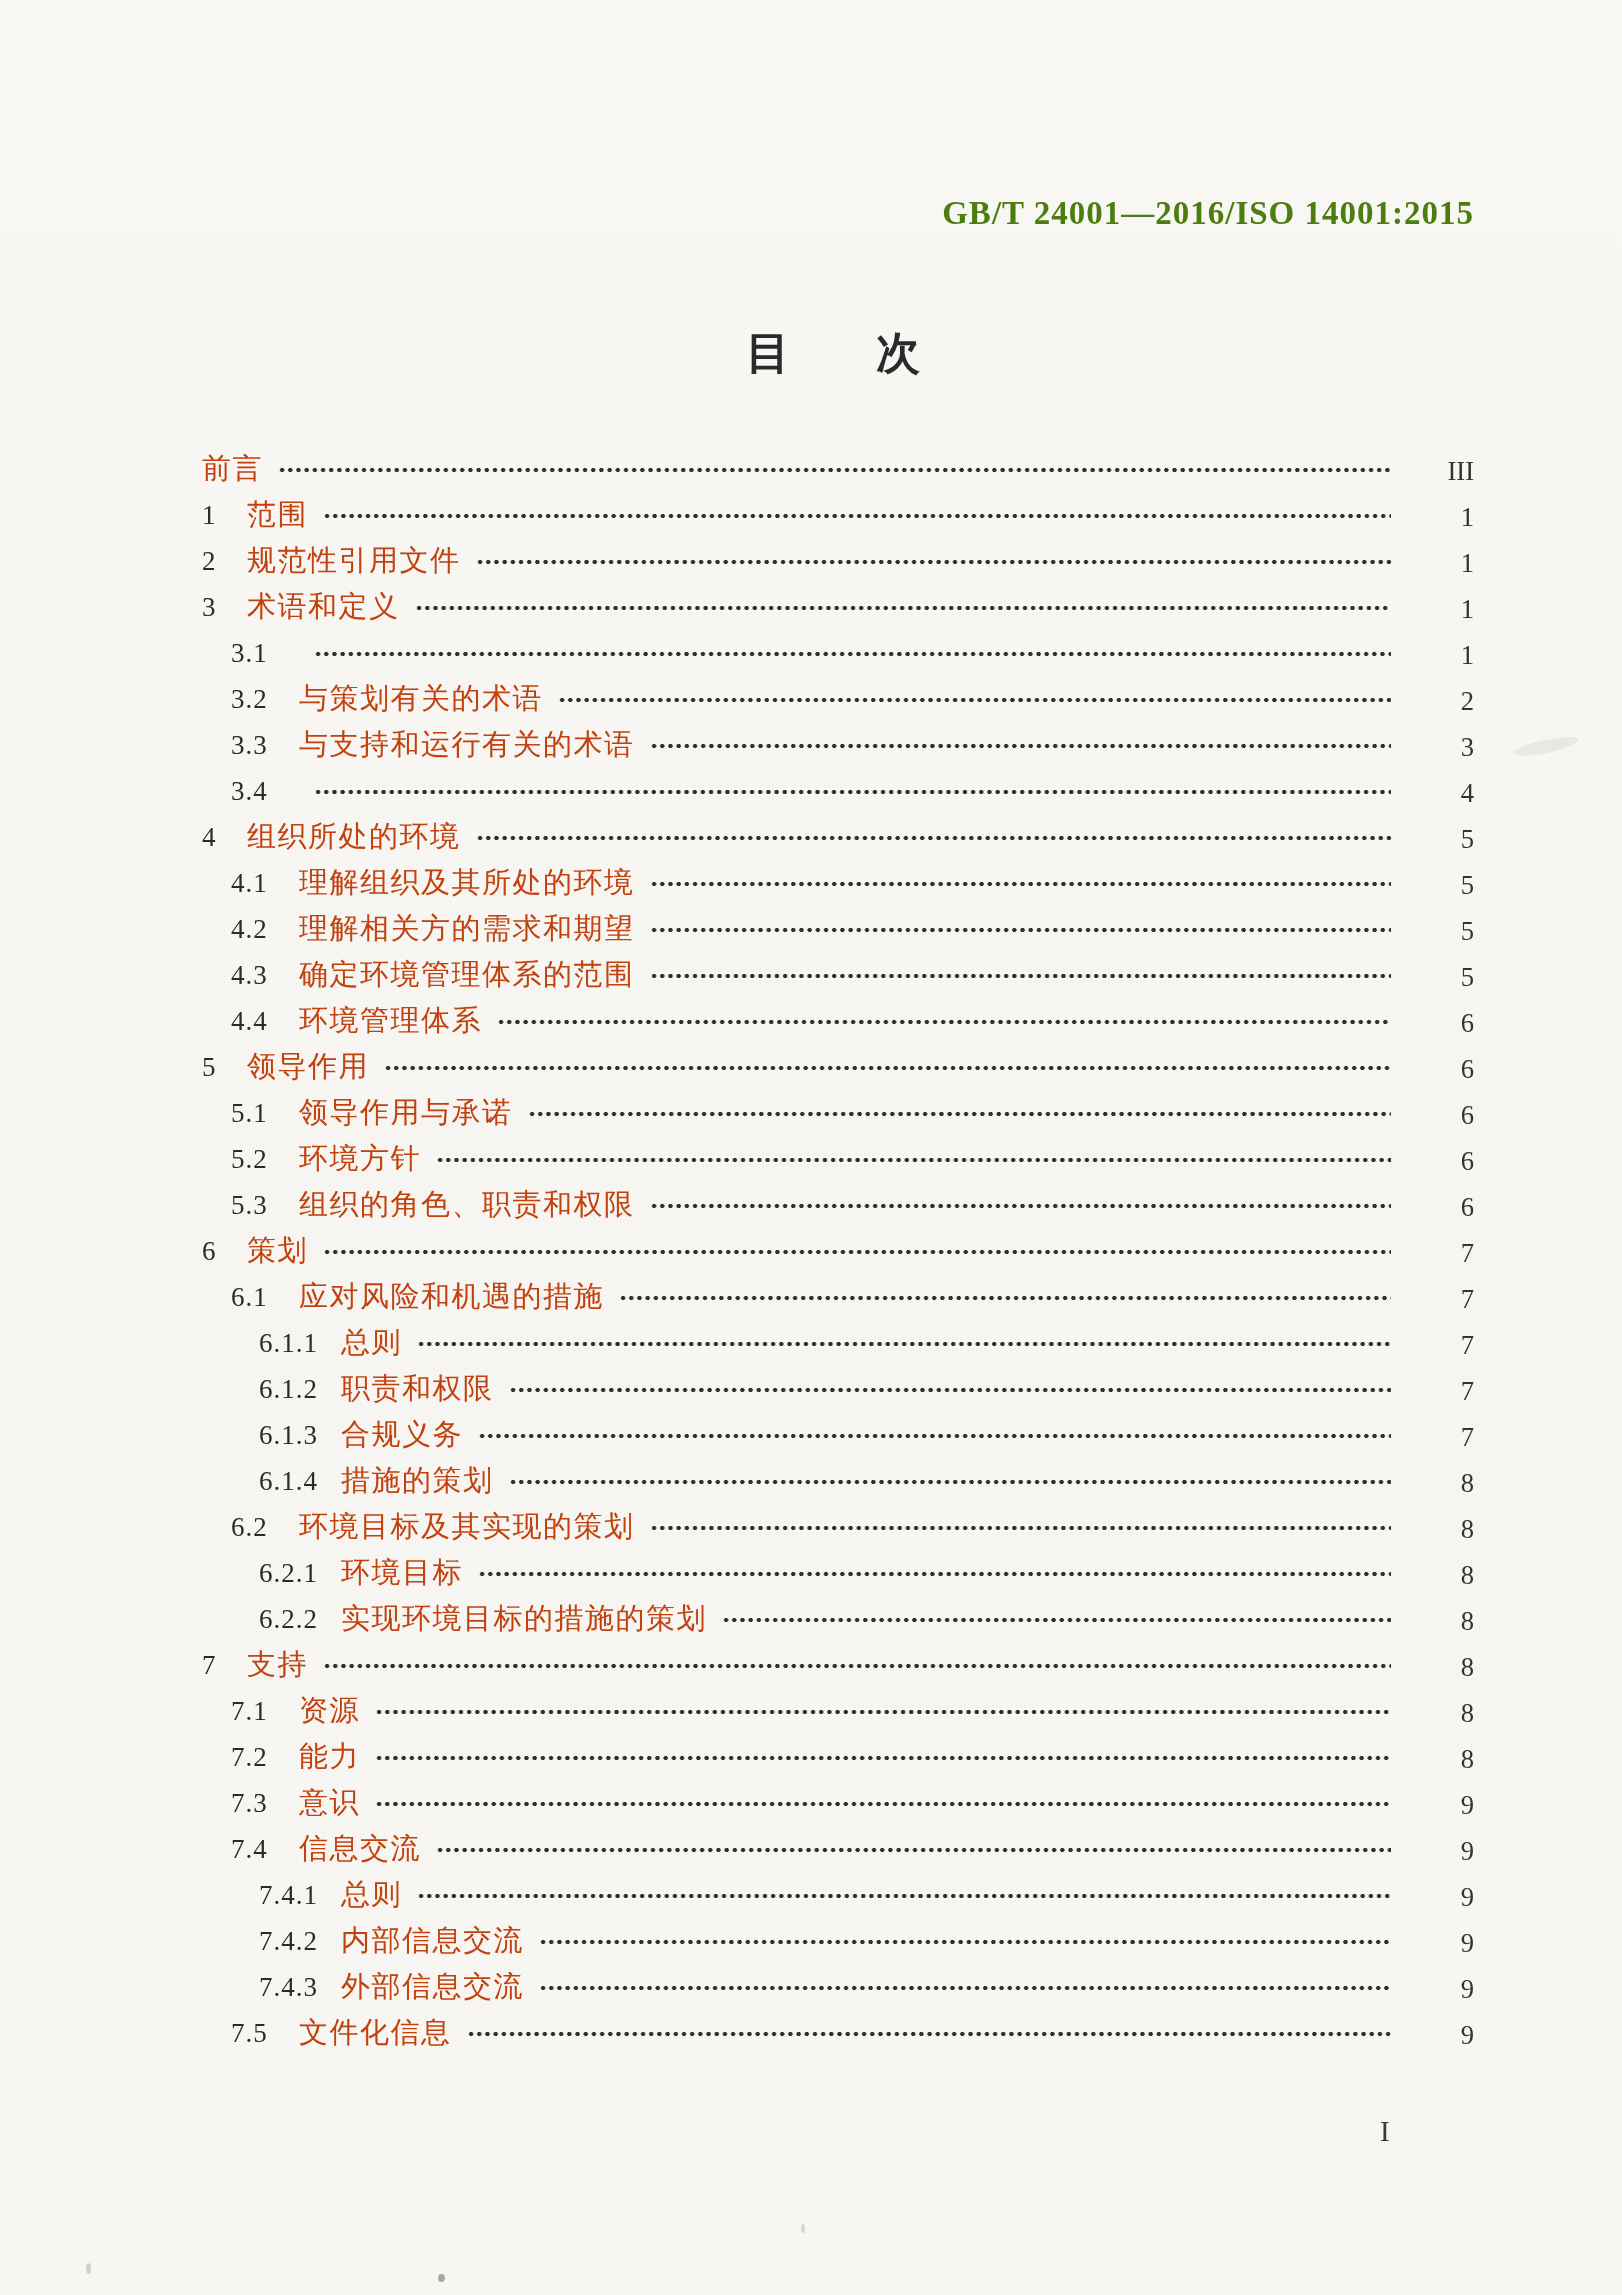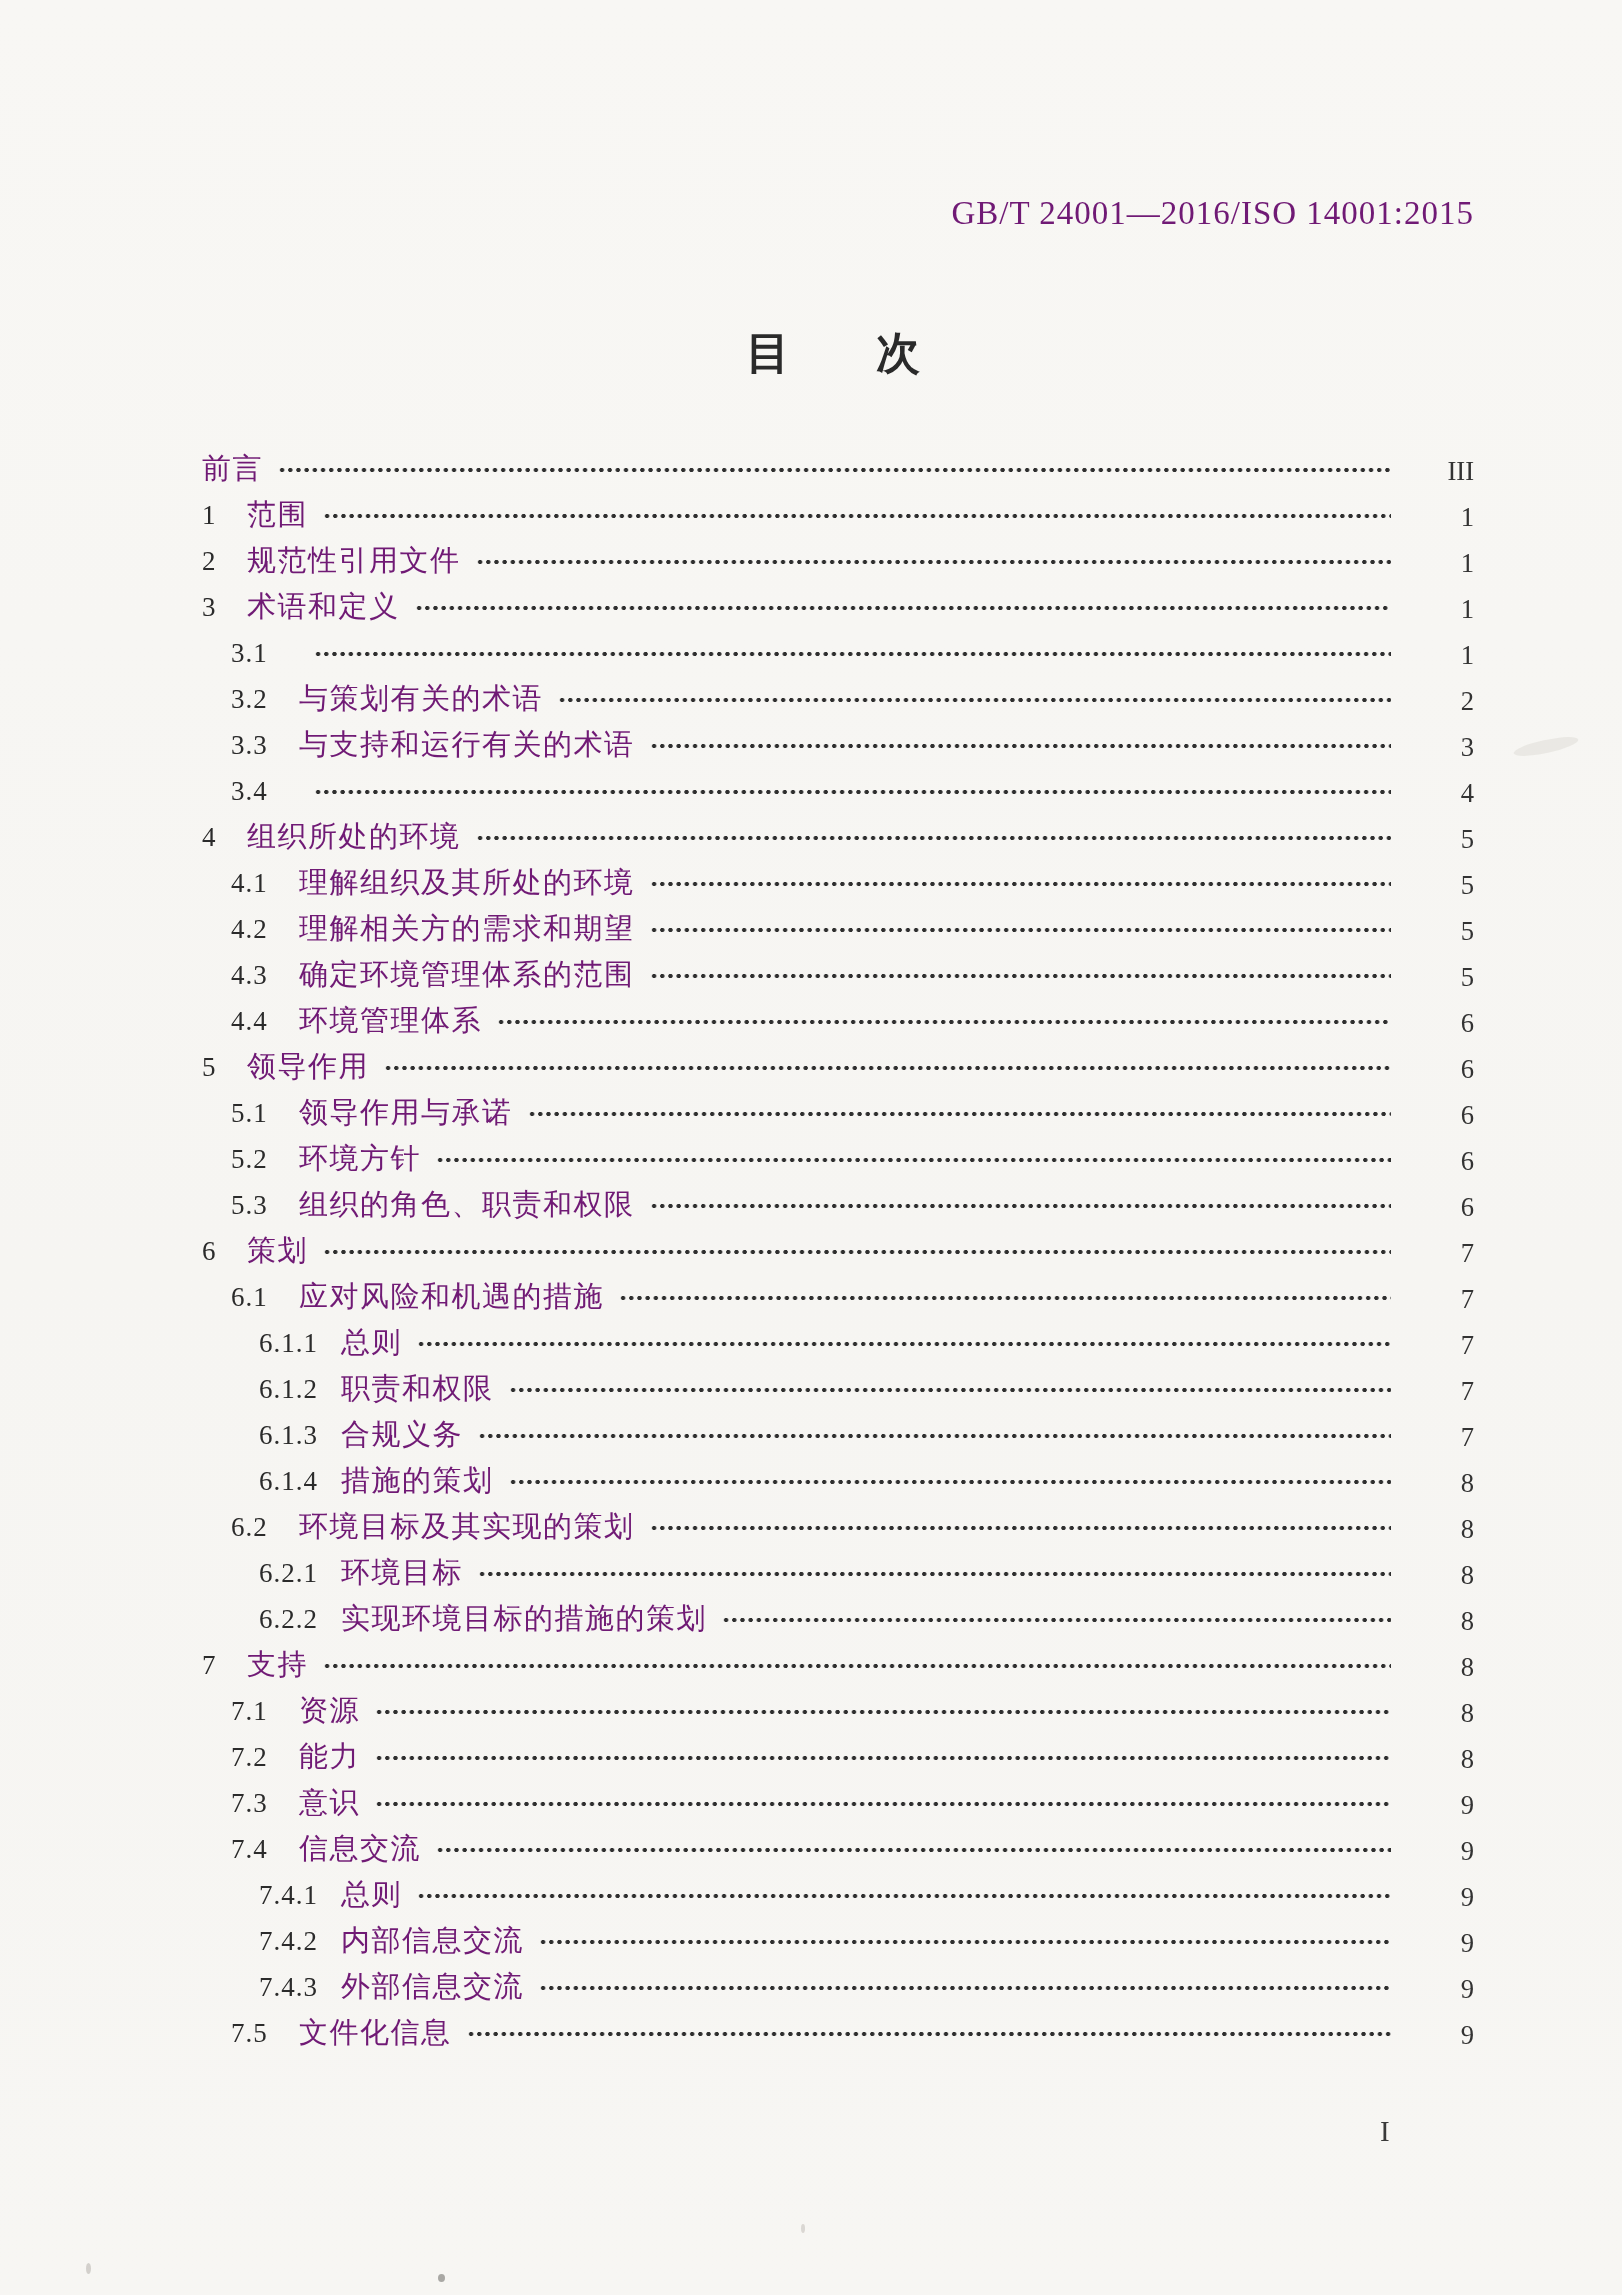--- a/index.html
+++ b/index.html
@@ -15,24 +15,24 @@
     color: #2b2b2b;
     overflow: hidden;
   }
 
   
   .std-code {
     position: absolute;
     top: 195px;
     right: 149px;
     font-size: 33px;
-    font-weight: 400;
+    font-weight: 700;
     letter-spacing: 1px;
     white-space: nowrap;
-    color: #701a75;
+    color: #4d7c0f;
   }
 
   
   .doc-title {
     position: absolute;
     top: 318px;
     left: 740px;
     font-size: 44px;
     font-weight: 700;
     letter-spacing: 86px;
@@ -66,21 +66,21 @@
     letter-spacing: 1px;
     color: #2b2b2b;
   }
   .lvl-1 .toc-num { width: 45px; }
   .lvl-2 .toc-num { width: 68px; }
   .lvl-3 .toc-num { width: 82px; }
 
   .toc-label {
     flex: none;
     letter-spacing: 1.5px;
-    color: #701a75;
+    color: #c2410c;
   }
 
   .toc-dots {
     flex: 1;
     align-self: stretch;
     margin: 0 17.4px 0 15.3px;
     background-image: radial-gradient(circle, #2e2e2e 1.8px, rgba(0,0,0,0) 2.5px);
     background-size: 8.2px 8.2px;
     background-repeat: repeat-x;
     background-position: 0 54%;

